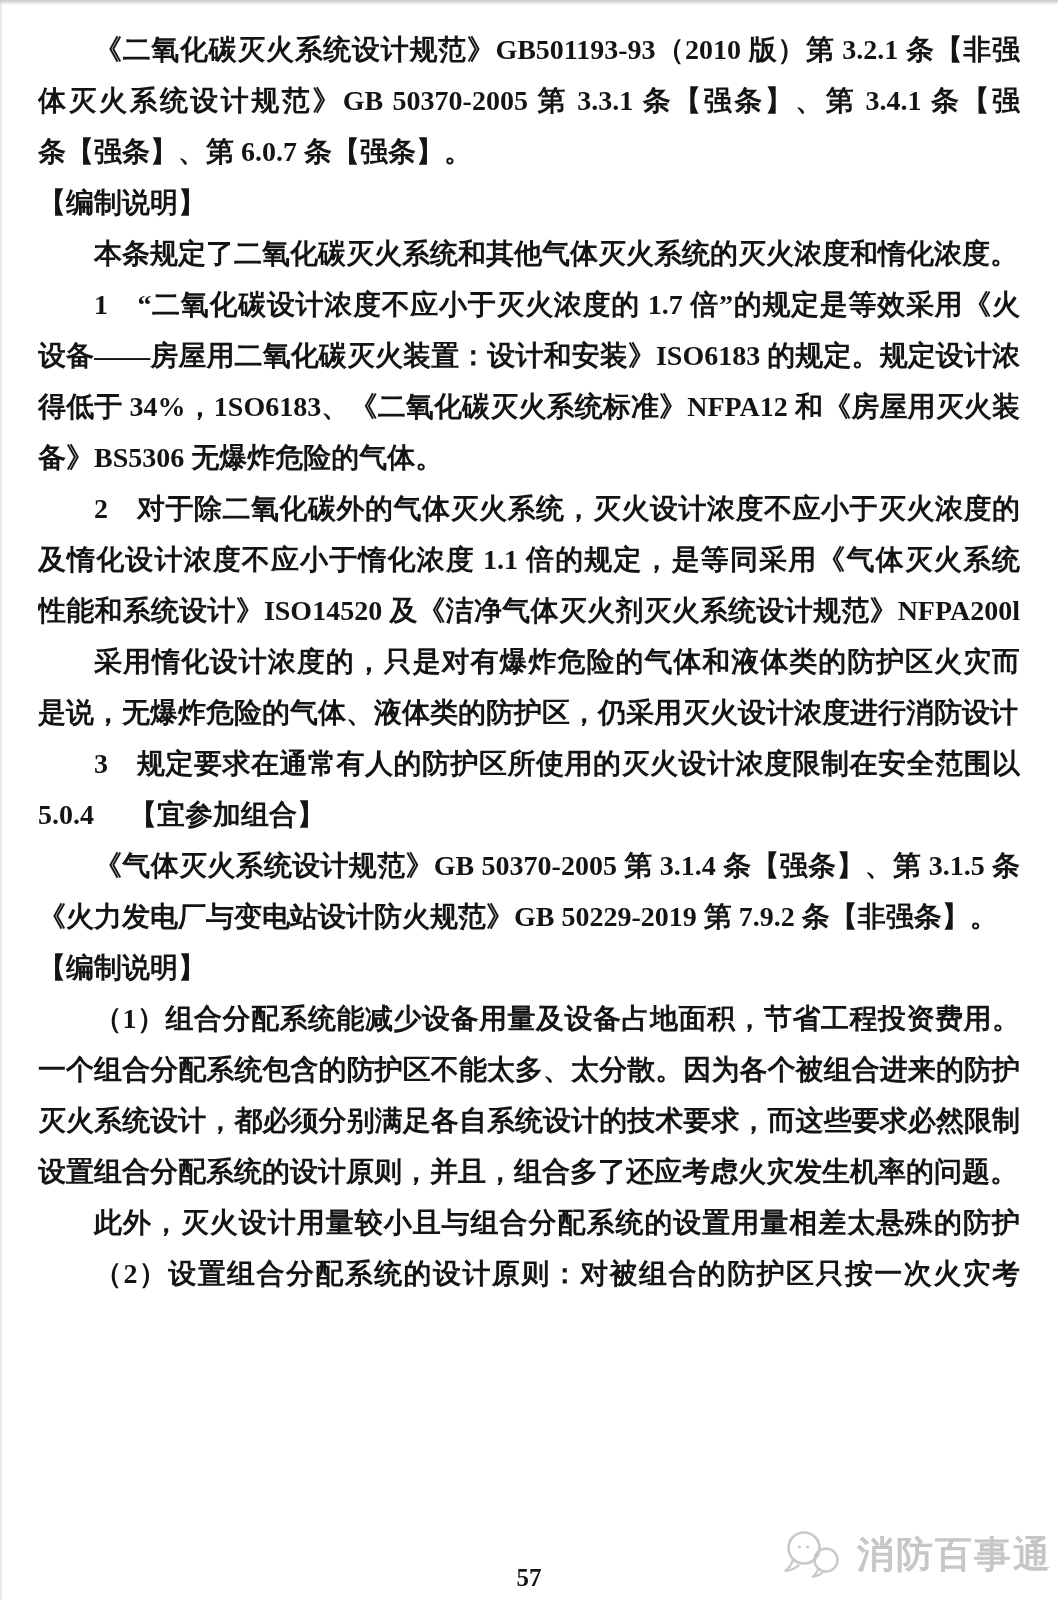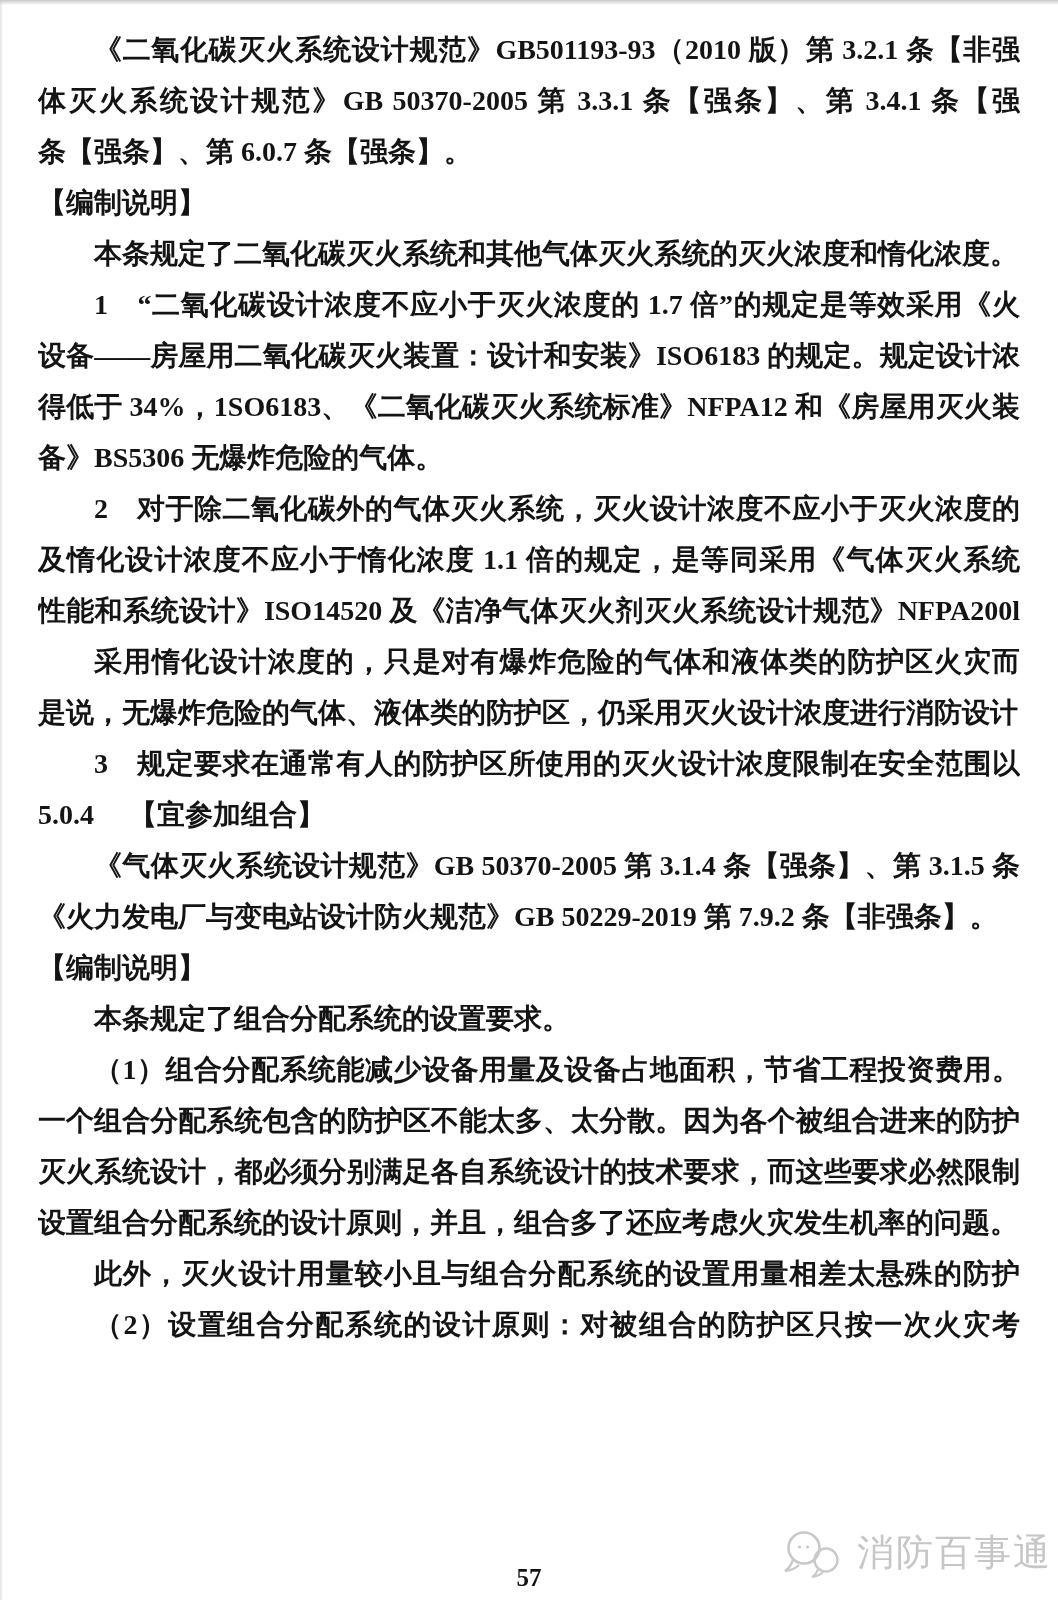--- a/index.html
+++ b/index.html
@@ -42,24 +42,24 @@
     position:absolute; bottom:8px; left:0; width:100%;
     text-align:center;
     font-family:"Liberation Serif","DejaVu Serif",serif;
     font-size:25px; font-weight:700;
     color:var(--text,#141414);
     z-index:1;
   }
   .watermark {
     position:absolute; right:6px; bottom:18px;
     z-index:0;
-    display:flex; gap:11px;
+    display:flex; align-items:center; gap:11px;
     color:var(--watermark,#c6c6c6);
     font-family:"Liberation Sans","DejaVu Sans",sans-serif;
-    font-size:37px; font-weight:400; letter-spacing:2px;
+    font-size:37px; font-weight:700; letter-spacing:2px;
     white-space:nowrap;
   }
   .watermark svg { display:block; }
 </style>
 </head>
 <body>
 
 <div class="page">
 
   <div class="top-edge"></div>
@@ -90,21 +90,20 @@
       <div class="line j i">2　对于除二氧化碳外的气体灭火系统，灭火设计浓度不应小于灭火浓度的 1.3 倍</div>
       <div class="line j">及惰化设计浓度不应小于惰化浓度 1.1 倍的规定，是等同采用《气体灭火系统——物理</div>
       <div class="line j">性能和系统设计》ISO14520 及《洁净气体灭火剂灭火系统设计规范》NFPA200l 标准</div>
       <div class="line j i">采用惰化设计浓度的，只是对有爆炸危险的气体和液体类的防护区火灾而言。即</div>
       <div class="line">是说，无爆炸危险的气体、液体类的防护区，仍采用灭火设计浓度进行消防设计。</div>
       <div class="line j i">3　规定要求在通常有人的防护区所使用的灭火设计浓度限制在安全范围以内，是</div>
       <div class="line">5.0.4 　【宜参加组合】</div>
       <div class="line j i">《气体灭火系统设计规范》GB 50370-2005 第 3.1.4 条【强条】、第 3.1.5 条【强条】,</div>
       <div class="line">《火力发电厂与变电站设计防火规范》GB 50229-2019 第 7.9.2 条【非强条】。</div>
       <div class="line">【编制说明】</div>
-      <div class="line i">本条规定了组合分配系统的设置要求。</div>
       <div class="line j i">（1）组合分配系统能减少设备用量及设备占地面积，节省工程投资费用。但是，</div>
       <div class="line j">一个组合分配系统包含的防护区不能太多、太分散。因为各个被组合进来的防护区的</div>
       <div class="line j">灭火系统设计，都必须分别满足各自系统设计的技术要求，而这些要求必然限制了防</div>
       <div class="line">设置组合分配系统的设计原则，并且，组合多了还应考虑火灾发生机率的问题。</div>
       <div class="line j i">此外，灭火设计用量较小且与组合分配系统的设置用量相差太悬殊的防护区，不</div>
       <div class="line j i">（2）设置组合分配系统的设计原则：对被组合的防护区只按一次火灾考虑；不存</div>
     </div>
 
   <div class="pagenum">57</div>
 

